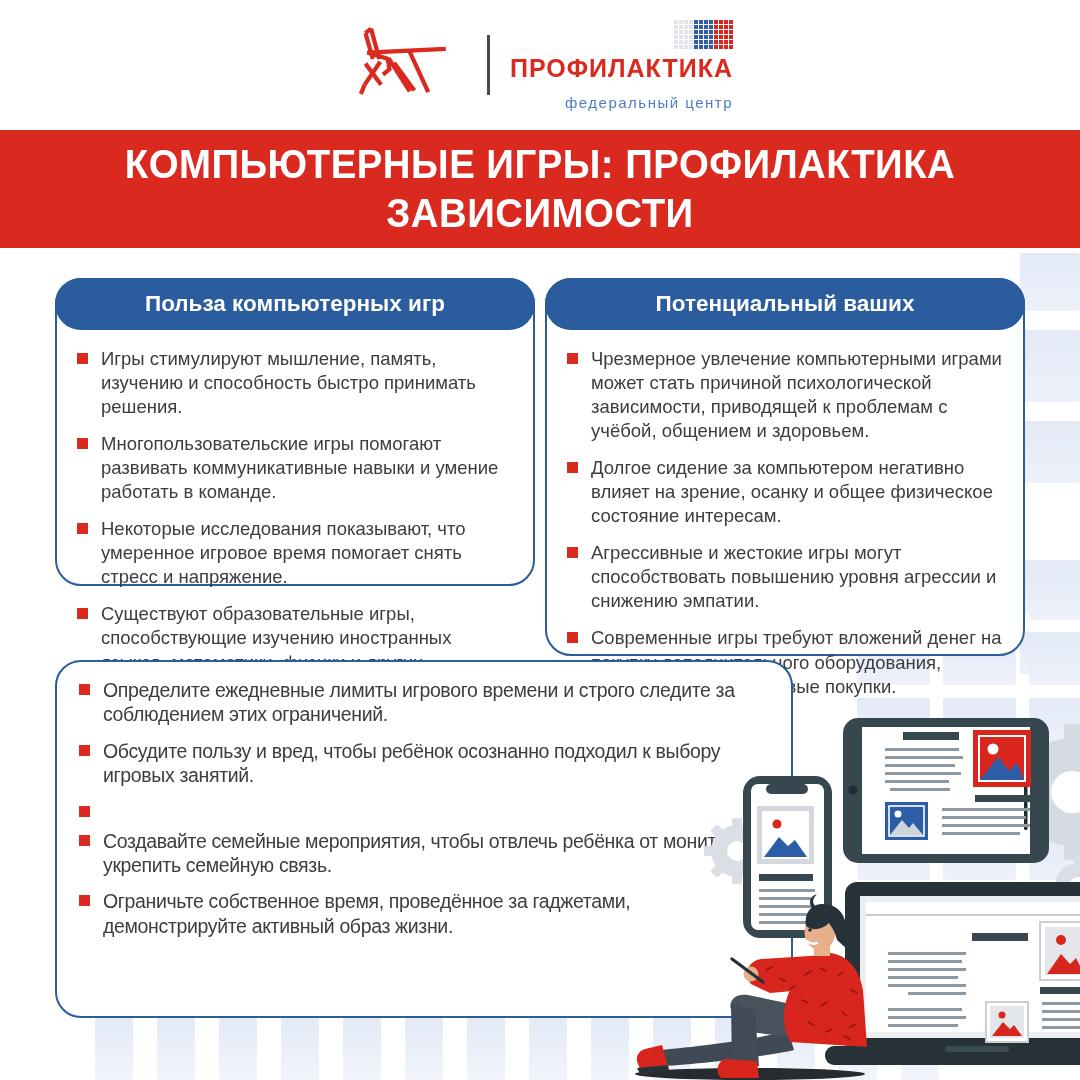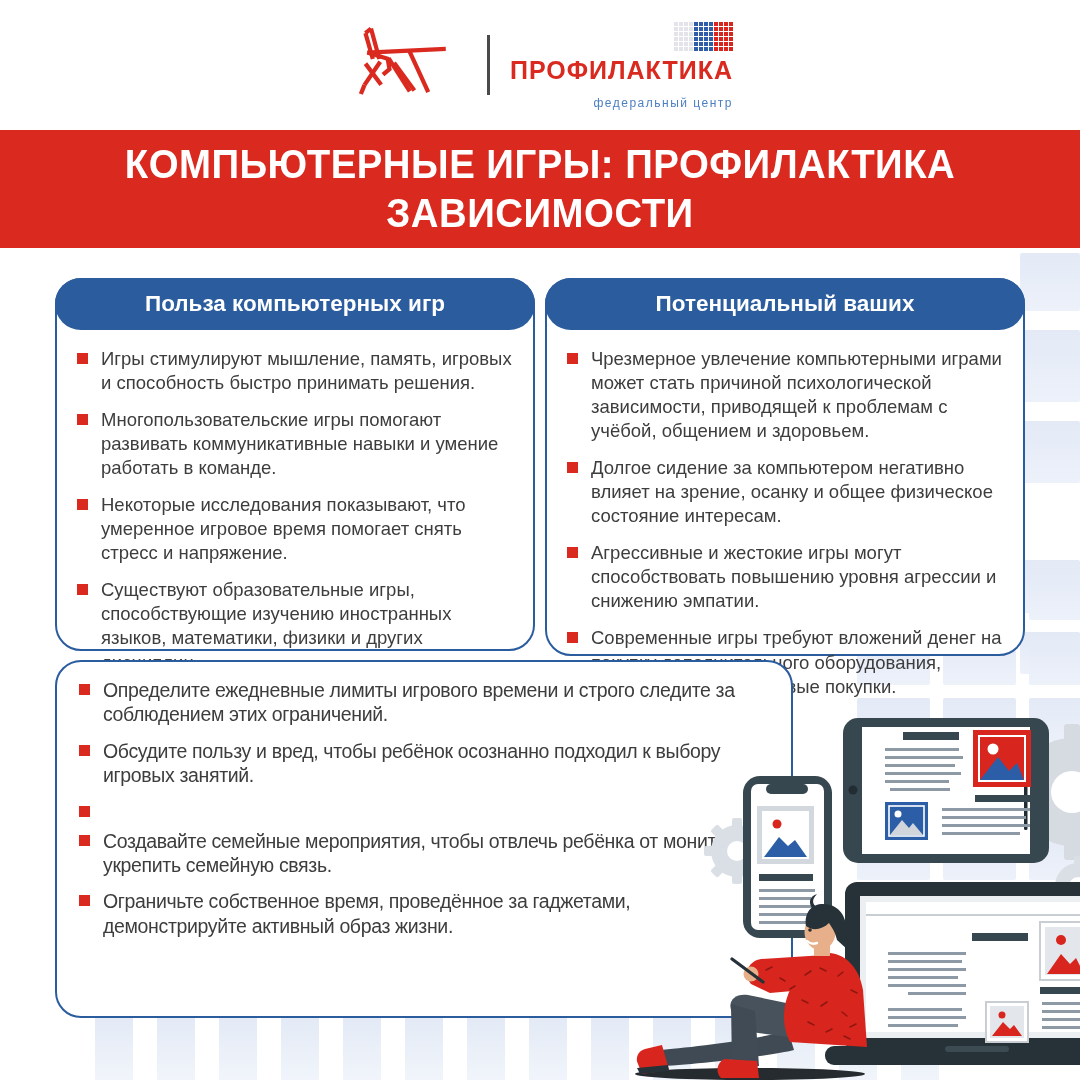--- a/index.html
+++ b/index.html
@@ -15,39 +15,39 @@
   .bg-stripe{position:absolute;background:linear-gradient(180deg,#e2e9f5,#f1f5fb);}
   
   #top-header{position:absolute;left:0;top:0;width:1080px;height:130px;background:#fff;z-index:2;
     display:flex;align-items:center;justify-content:center;}
   .lockup{display:flex;align-items:center;gap:20px;}
   .divider{width:3px;height:60px;background:#4a4a4a;}
   .wordmark-wrap{display:flex;flex-direction:column;align-items:flex-end;}
   #logo-pixel-grid{display:grid;grid-template-columns:repeat(12,4px);grid-auto-rows:4px;gap:1px;margin-bottom:7px;}
   #logo-pixel-grid i{display:block;}
   .org-name{font-size:25px;font-weight:800;letter-spacing:1px;color:var(--red,#da291e);line-height:1;}
-  .org-sub{font-size:12px;color:var(--logoblue,#4b7fc2);letter-spacing:1.5px;margin-top:14px;line-height:1;}
+  .org-sub{font-size:15px;color:var(--logoblue,#4b7fc2);letter-spacing:1.5px;margin-top:14px;line-height:1;}
   
   #banner{position:absolute;left:0;top:130px;width:1080px;height:118px;background:var(--red,#da291e);z-index:2;
     display:flex;align-items:center;justify-content:center;}
   #banner h1{margin:0;max-width:880px;text-align:center;color:#fff;font-size:40px;line-height:1.22;
     font-weight:800;letter-spacing:.5px;text-transform:uppercase;transform:scaleX(.96);}
   
   .card{position:absolute;background:#fff;border:2px solid var(--blue,#2b5c9e);border-radius:26px;z-index:1;box-sizing:border-box;}
   .card-head{height:52px;margin:-2px -2px 0 -2px;background:var(--blue,#2b5c9e);border-radius:26px;
     display:flex;align-items:center;justify-content:center;color:#fff;font-weight:700;}
   .card-head.small{font-size:22.5px;}
   .card-head.wide{font-size:23px;letter-spacing:-.2px;}
   ul.blist{list-style:none;margin:0;padding:17px 16px 0 20px;}
   ul.blist li{display:flex;gap:13px;color:var(--text,#3d3d3d);margin-bottom:13px;}
   ul.blist li .sq{flex:none;width:11px;height:11px;margin-top:6px;background:var(--red,#da291e);}
   #card-benefits ul.blist li, #card-harm ul.blist li{font-size:18.5px;line-height:1.3;}
   #card-prevention ul.blist{padding:16px 20px 0 22px;}
   #card-prevention ul.blist li{font-size:19.5px;line-height:1.25;letter-spacing:-.35px;margin-bottom:12px;}
-  #card-benefits{left:55px;top:278px;width:480px;height:373px;}
+  #card-benefits{left:55px;top:278px;width:480px;height:308px;}
   #card-harm{left:545px;top:278px;width:480px;height:378px;}
   #card-prevention{left:55px;top:660px;width:738px;height:358px;}
   
   #illustration{position:absolute;left:620px;top:690px;width:460px;height:390px;z-index:3;}
   #brand-mark{display:block;}
 </style>
 </head>
 <body>
 
 <div id="bg-decor">
@@ -195,21 +195,21 @@
 
 <section id="banner">
   <h1>КОМПЬЮТЕРНЫЕ ИГРЫ: ПРОФИЛАКТИКА ЗАВИСИМОСТИ</h1>
 </section>
 
 <section id="card-benefits" class="card">
   <div class="card-head small">Польза компьютерных игр</div>
   <ul class="blist">
       <li>
       <span class="sq"></span>
-      <span>Игры стимулируют мышление, память, игровых и способность быстро принимать решения.</span>
+      <span>Игры стимулируют мышление, память, изучению и способность быстро принимать решения.</span>
     </li>
       <li>
       <span class="sq"></span>
       <span>Многопользовательские игры помогают развивать коммуникативные навыки и умение работать в команде.</span>
     </li>
       <li>
       <span class="sq"></span>
       <span>Некоторые исследования показывают, что умеренное игровое время помогает снять стресс и напряжение.</span>
     </li>
       <li>

